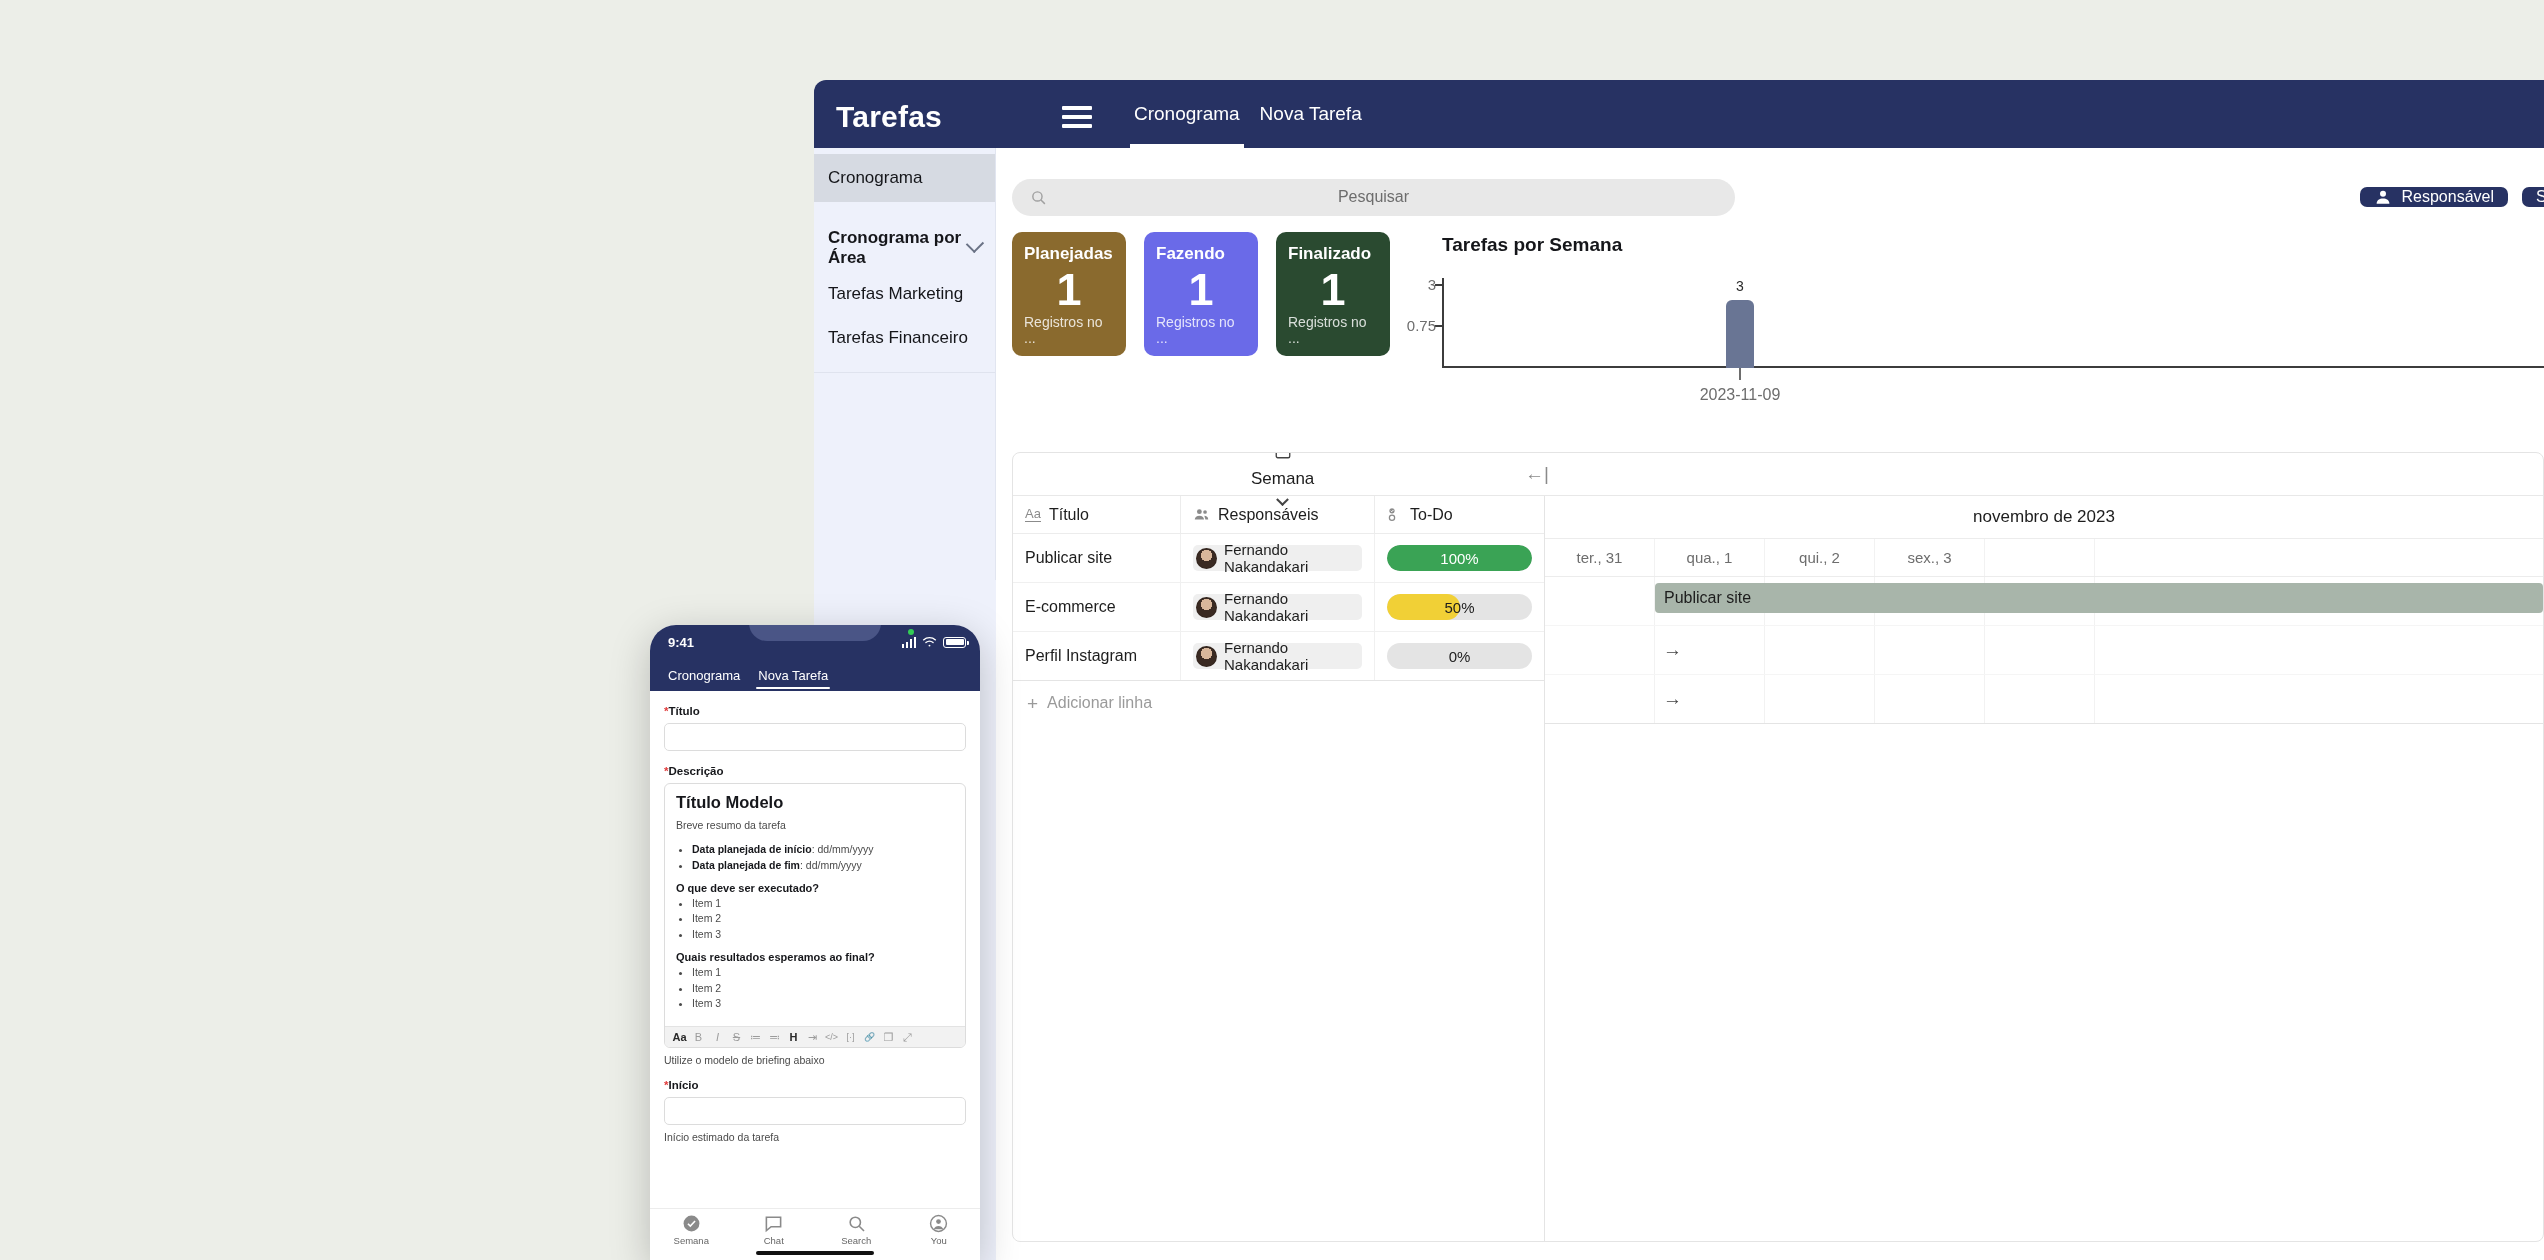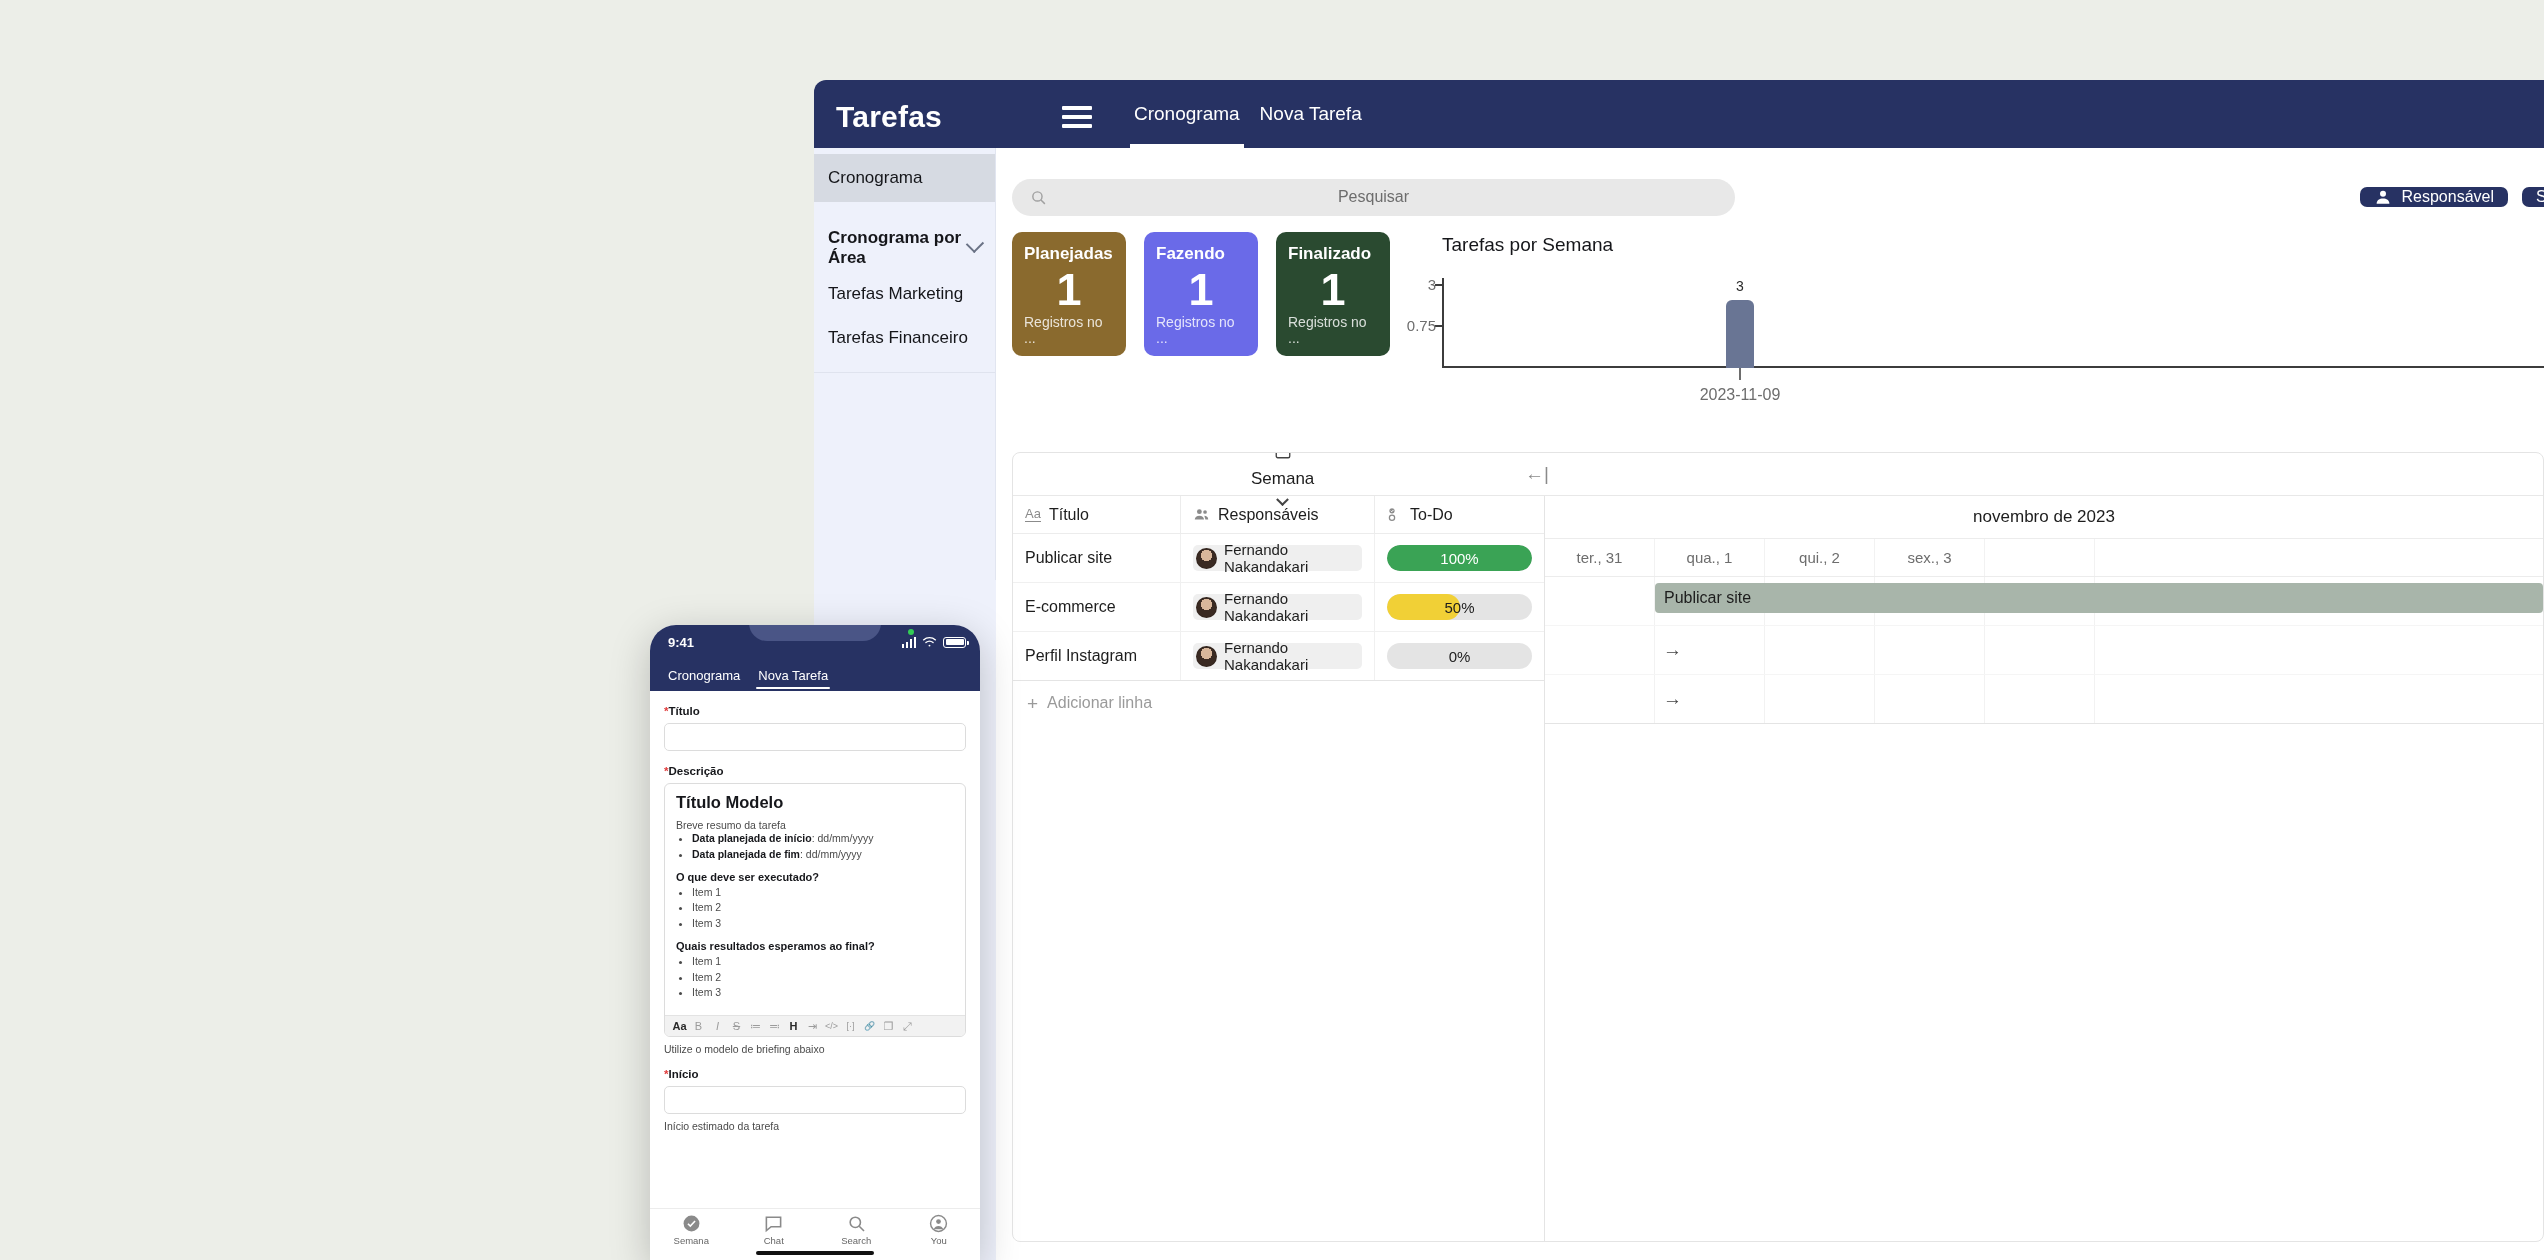--- a/index.html
+++ b/index.html
@@ -105,21 +105,21 @@
   .kpi {
     width: 114px; height: 124px; border-radius: 10px; color: #fff;
     padding: 12px 12px 10px 12px;
     display: flex; flex-direction: column; justify-content: space-between;
   }
   .kpi-title { font-size: 17px; font-weight: 700; }
   .kpi-num { font-size: 45px; font-weight: 700; text-align: center; line-height: 1; }
   .kpi-sub { font-size: 14px; color: rgba(255,255,255,.82); }
 
   .chartbox { flex: 1; padding-left: 34px; padding-top: 2px; position: relative; }
-  .chart-title { font-size: 19px; font-weight: 400; color: #15161a; }
+  .chart-title { font-size: 19px; font-weight: 700; color: #15161a; }
   .chart-plot { position: relative; height: 112px; margin-top: 22px; }
   .yaxis-lbl { position: absolute; font-size: 15px; color: #6d6d6d; right: 100%; transform: translate(-6px,-50%); white-space: nowrap;}
   .axis-v { position: absolute; left: 0; top: 0; bottom: 22px; width: 2px; background: #3c3c3c; }
   .axis-h { position: absolute; left: 0; right: 0; bottom: 22px; height: 2px; background: #3c3c3c; }
   .tickmark { position: absolute; left: -7px; width: 9px; height: 2px; background: #3c3c3c; }
   .bar {
     position: absolute; bottom: 22px; width: 28px; background: #697594;
     border-radius: 6px 6px 0 0;
   }
   .bar-lbl { position: absolute; bottom: 100%; left: 50%; transform: translate(-50%,-6px); font-size: 14px; color: #2a2a2a; }
@@ -238,21 +238,21 @@
   .ph-tab { color: #fff; font-size: 13px; height: 32px; display:flex; align-items:center; cursor:pointer; position: relative;}
   .ph-tab.active::after { content:""; position:absolute; left:-2px; right:-2px; bottom:2px; height:2.5px; background:#fff; border-radius:2px; }
 
   .ph-body { padding: 14px 14px 0 14px; background:#fff; height: calc(100% - 34px - 32px - 52px); overflow:hidden;}
   .fld-label { font-size: 11.5px; font-weight: 700; color:#16171b; margin-bottom: 6px; }
   .req { color: #e03a3a; }
   .ph-input { width: 100%; height: 28px; border: 1px solid #dcdcdc; border-radius: 5px; background:#fff; margin-bottom: 14px;}
   .ph-editor { border: 1px solid #dcdcdc; border-radius: 6px; overflow: hidden; margin-bottom: 6px;}
   .ed-content { padding: 9px 11px 6px 11px; }
   .ed-h1 { font-size: 16.5px; font-weight: 700; color:#16171b; margin-bottom: 7px; }
-  .ed-p { font-size: 10.5px; color:#4a4a4a; margin-bottom: 0; }
+  .ed-p { font-size: 10.5px; color:#4a4a4a; margin-bottom: 11px; }
   .ed-ul { list-style: disc; padding-left: 16px; margin: 0 0 8px 0; }
   .ed-ul li { font-size: 10.5px; color:#4a4a4a; line-height: 1.5; }
   .ed-ul li b { color:#16171b; }
   .ed-h2 { font-size: 11px; font-weight: 700; color:#16171b; margin: 6px 0 2px 0; }
   .ed-toolbar {
     background: #f2f2f2; height: 21px; display:flex; align-items:center; gap:0;
     padding: 0 5px; border-top: 1px solid #e3e3e3;
   }
   .tb-btn {
     font-size: 11px; color:#9b9b9b; width: 19px; height: 19px;

